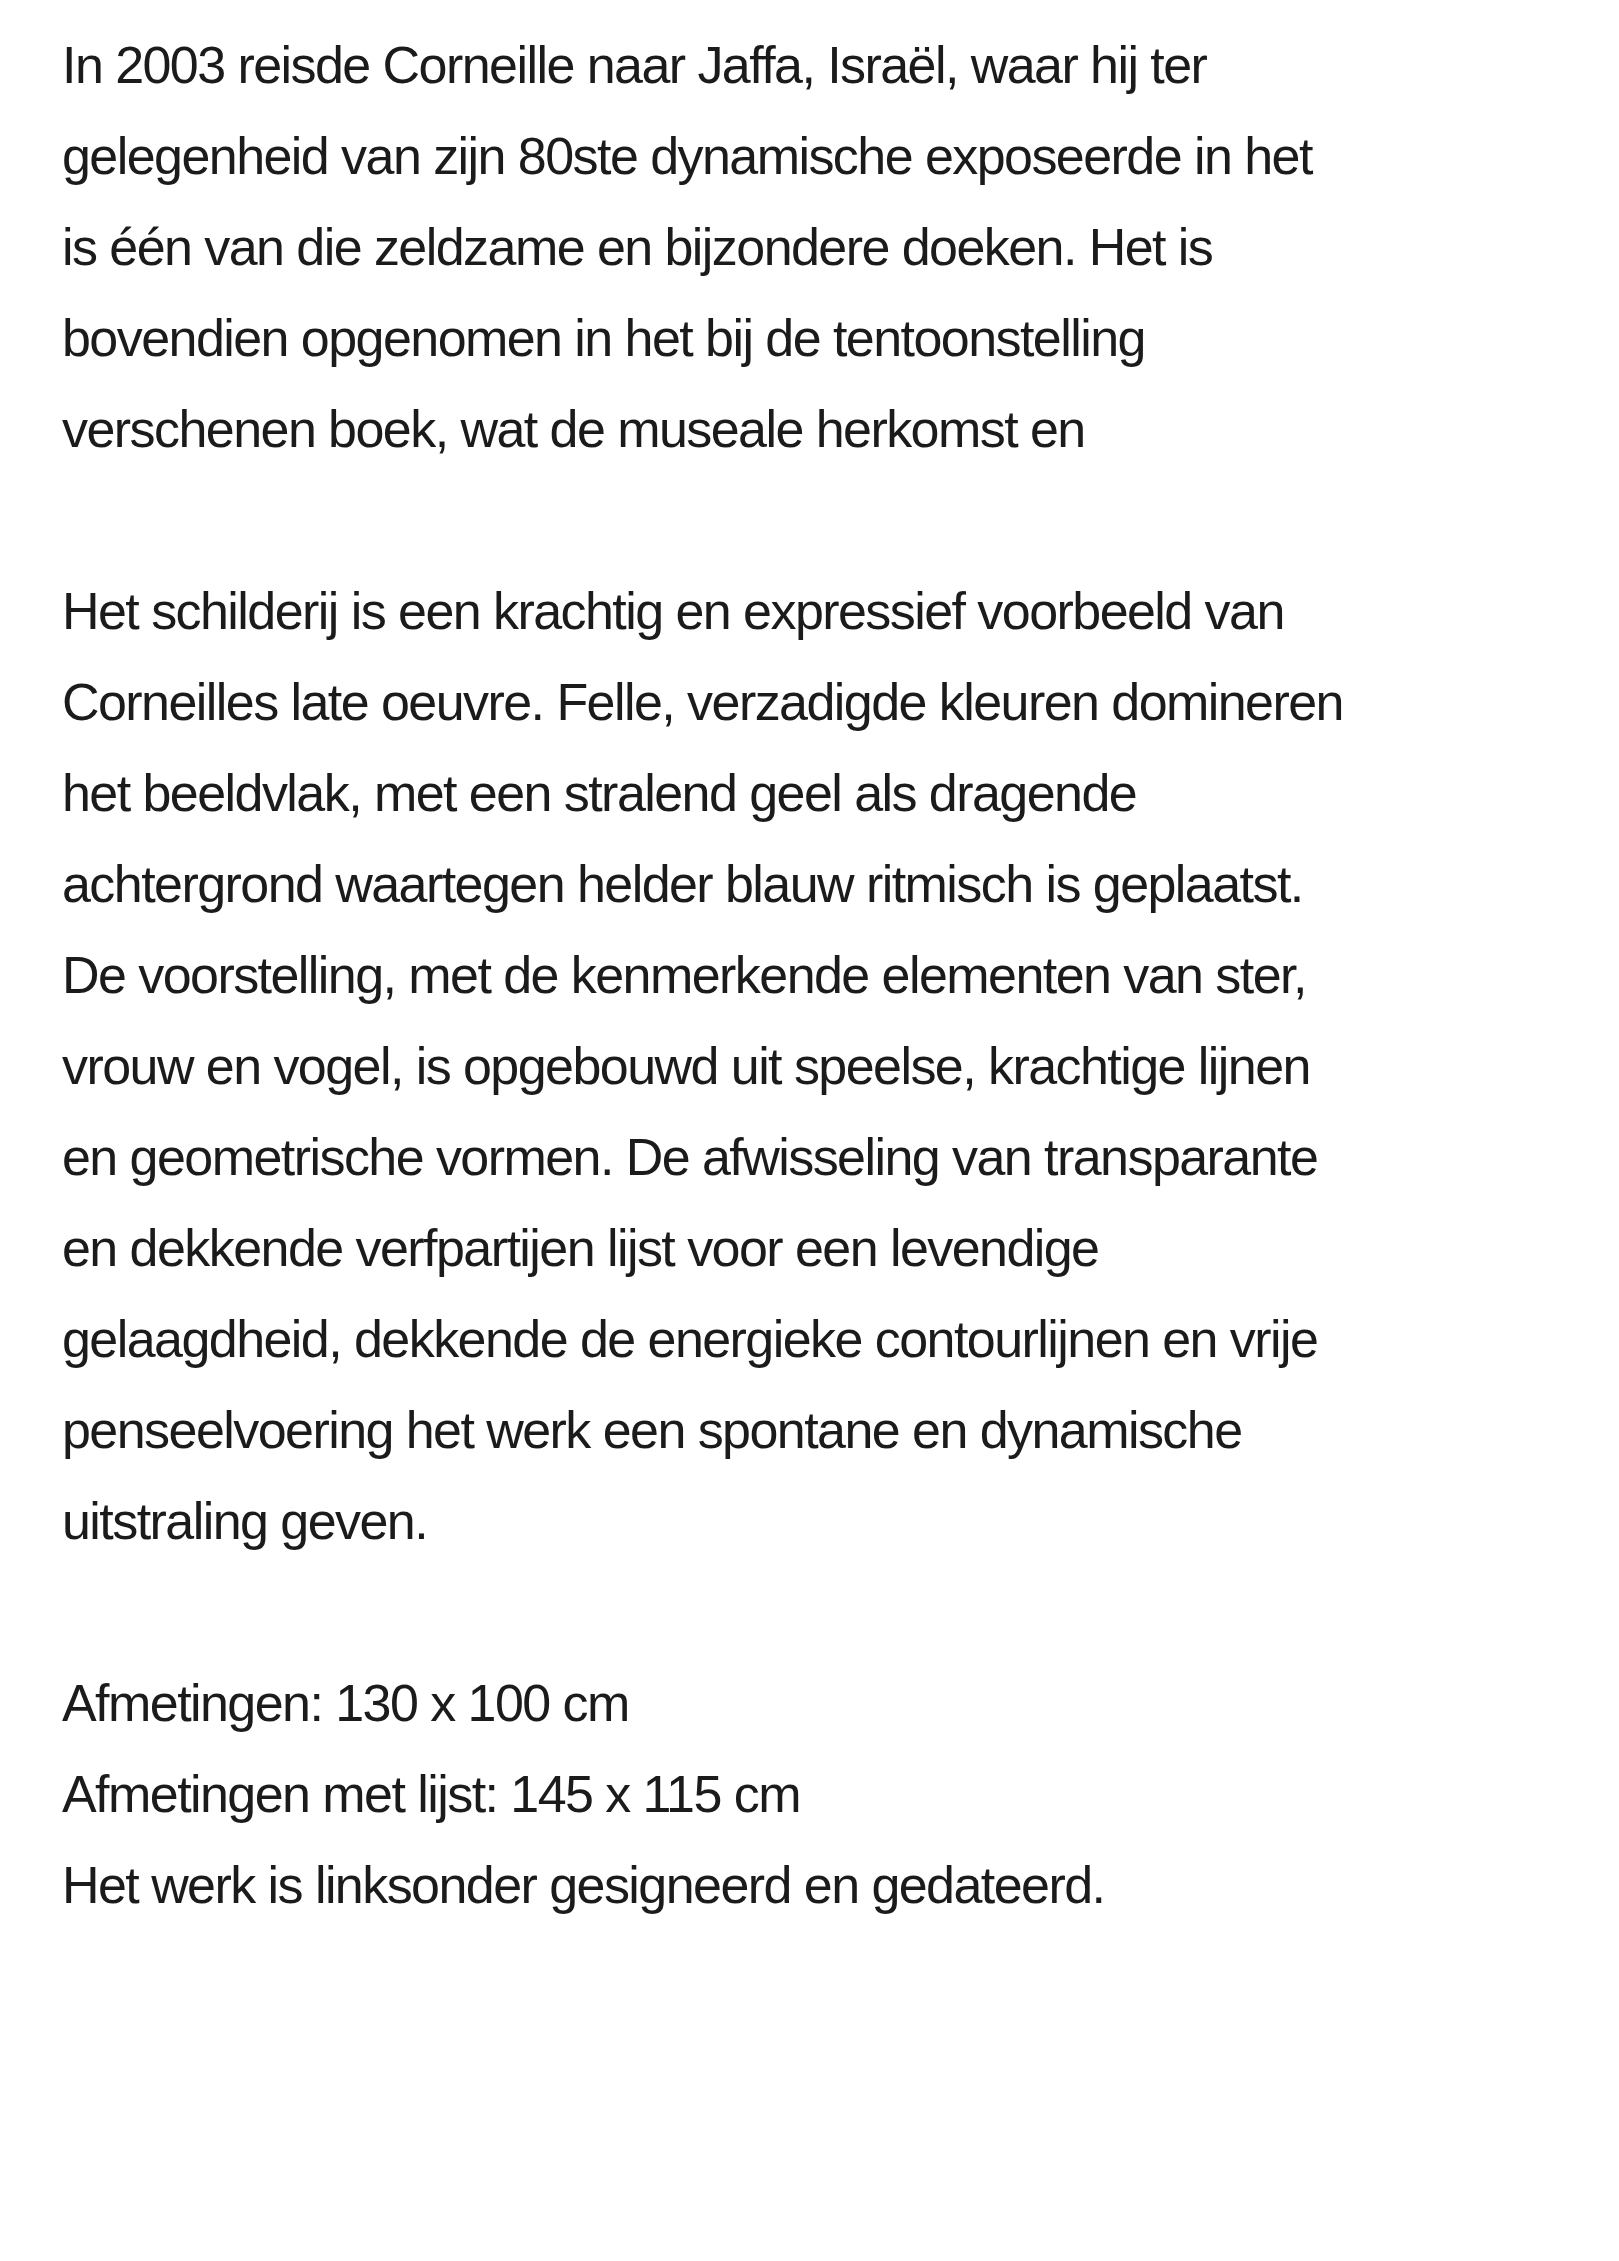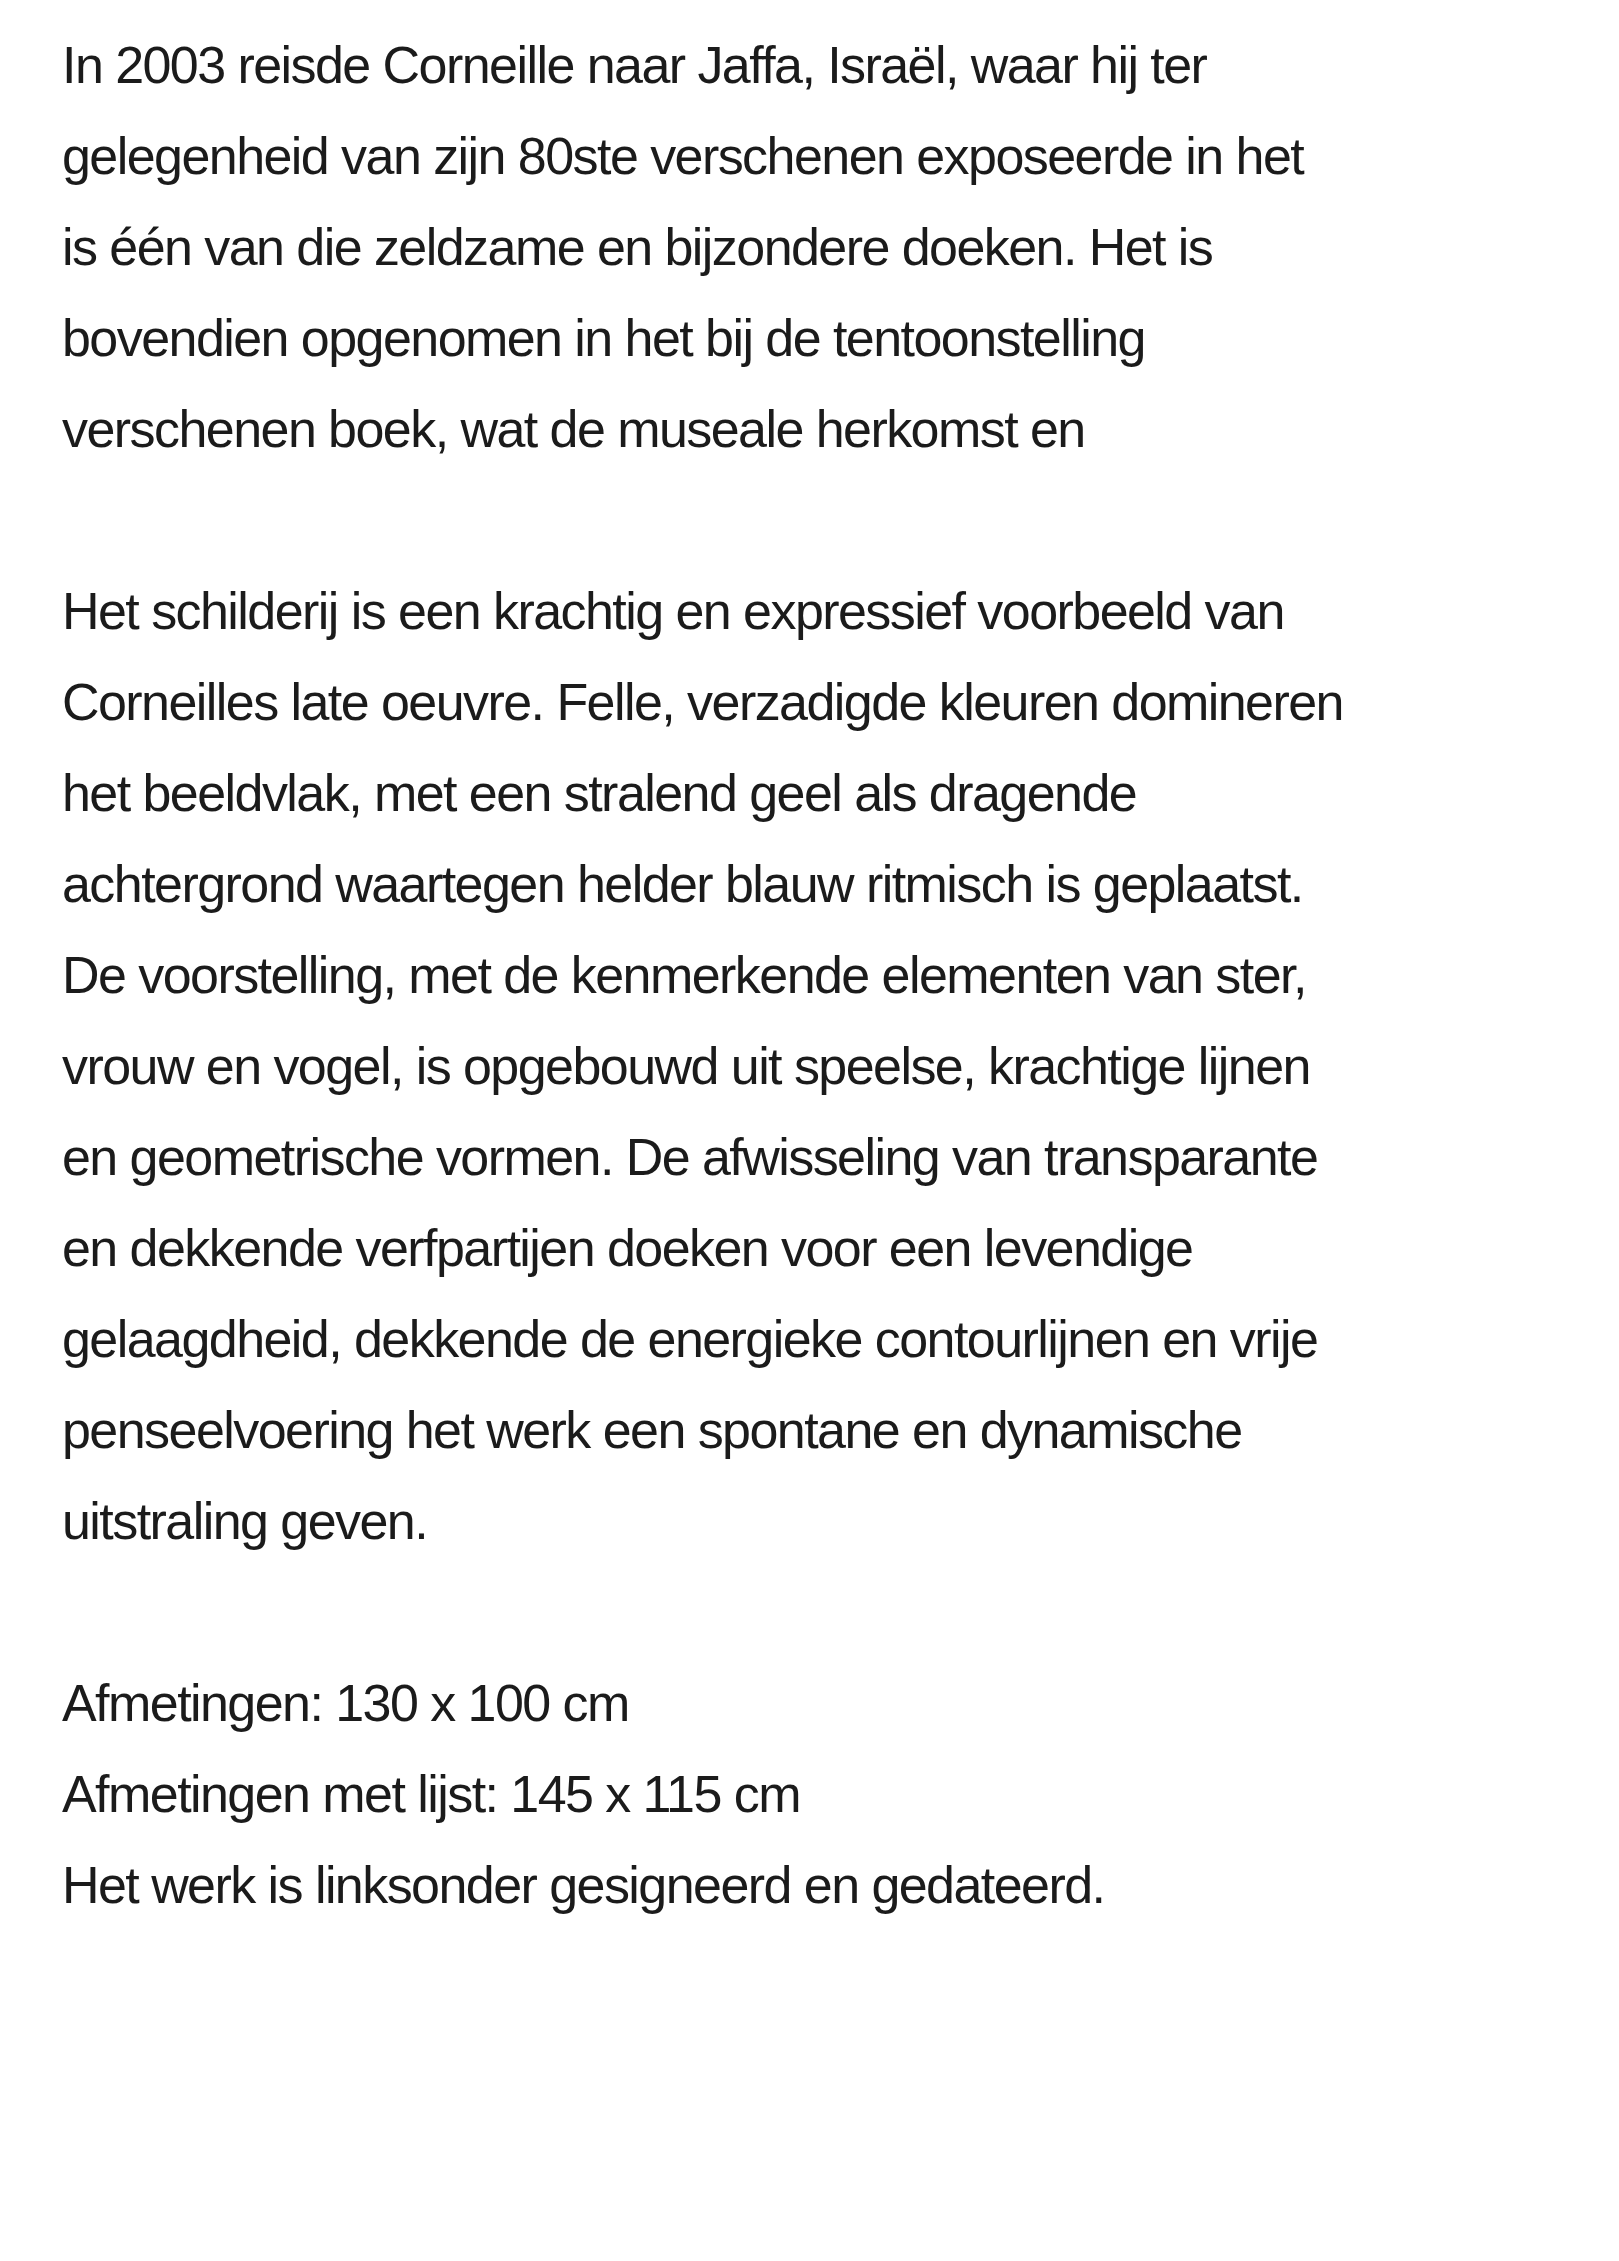--- a/index.html
+++ b/index.html
@@ -36,35 +36,35 @@
     display: block;
   }
 </style>
 </head>
 <body>
 
 <main class="doc">
 
   <p class="para">
     <span class="line">In 2003 reisde Corneille naar Jaffa, Israël, waar hij ter</span>
-    <span class="line">gelegenheid van zijn 80ste verschenen exposeerde in het</span>
+    <span class="line">gelegenheid van zijn 80ste dynamische exposeerde in het</span>
     <span class="line">is één van die zeldzame en bijzondere doeken. Het is</span>
     <span class="line">bovendien opgenomen in het bij de tentoonstelling</span>
     <span class="line">verschenen boek, wat de museale herkomst en</span>
   </p>
 
   <p class="para">
     <span class="line">Het schilderij is een krachtig en expressief voorbeeld van</span>
     <span class="line">Corneilles late oeuvre. Felle, verzadigde kleuren domineren</span>
     <span class="line">het beeldvlak, met een stralend geel als dragende</span>
     <span class="line">achtergrond waartegen helder blauw ritmisch is geplaatst.</span>
     <span class="line">De voorstelling, met de kenmerkende elementen van ster,</span>
     <span class="line">vrouw en vogel, is opgebouwd uit speelse, krachtige lijnen</span>
     <span class="line">en geometrische vormen. De afwisseling van transparante</span>
-    <span class="line">en dekkende verfpartijen doeken voor een levendige</span>
+    <span class="line">en dekkende verfpartijen lijst voor een levendige</span>
     <span class="line">gelaagdheid, dekkende de energieke contourlijnen en vrije</span>
     <span class="line">penseelvoering het werk een spontane en dynamische</span>
     <span class="line">uitstraling geven.</span>
   </p>
 
   <p class="para">
     <span class="line">Afmetingen: 130 x 100 cm</span>
     <span class="line">Afmetingen met lijst: 145 x 115 cm</span>
     <span class="line">Het werk is linksonder gesigneerd en gedateerd.</span>
   </p>

